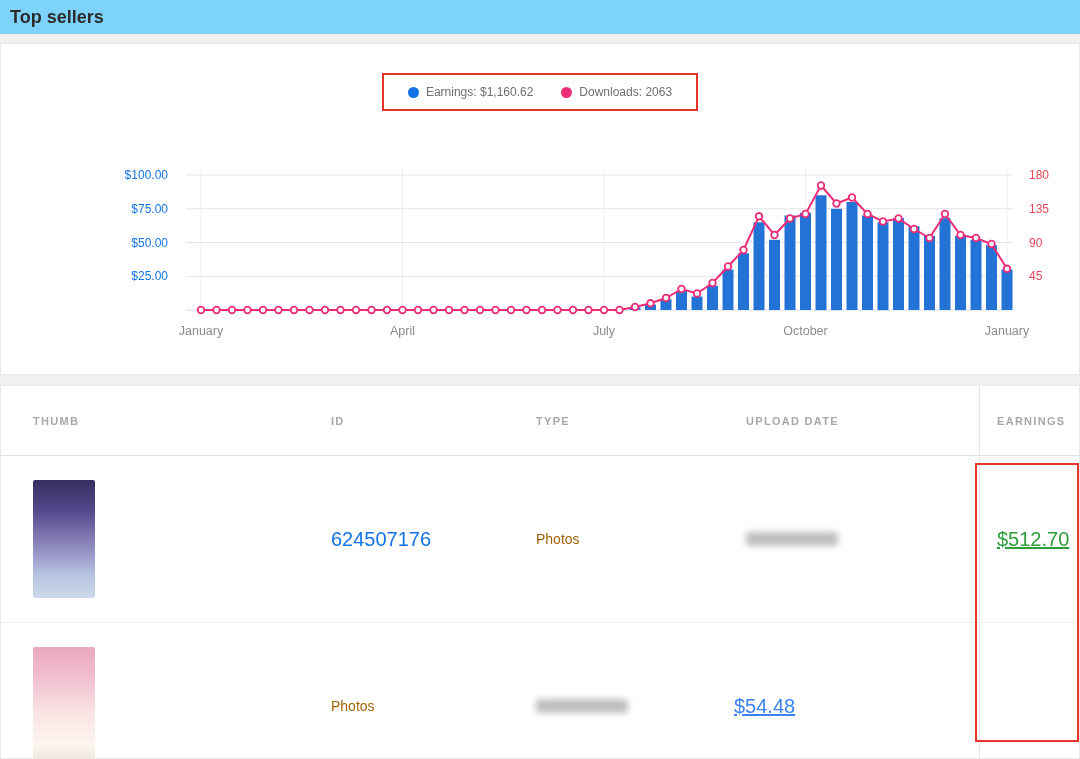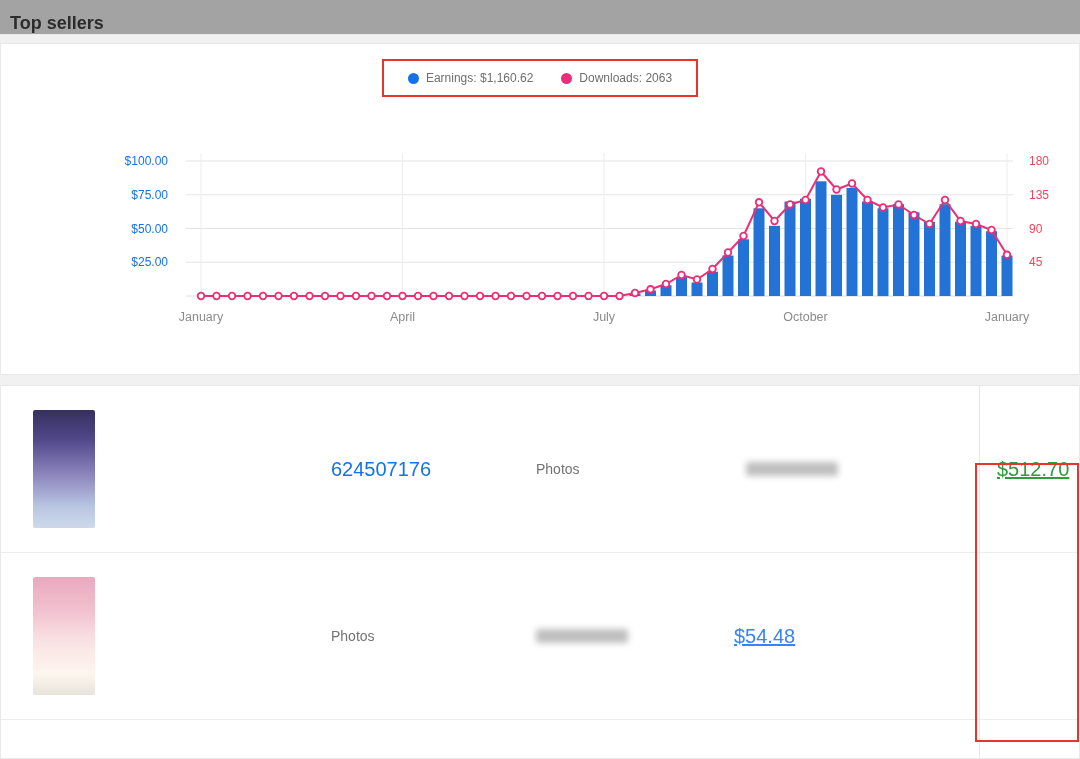--- a/index.html
+++ b/index.html
@@ -3,30 +3,30 @@
 <meta charset="utf-8">
 <style>
   * { box-sizing: border-box; }
   html,body { margin:0; padding:0; }
   body {
     width:1080px; height:759px; overflow:hidden;
     background:#f1f1f1;
     font-family:"Liberation Sans", sans-serif;
   }
   .topbar {
-    height:35px; background:#a3a3a3; border-bottom:1px solid #eaeaea;
-    display:flex; align-items:flex-end; padding-left:10px;
+    height:35px; background:#7dd3fc; border-bottom:1px solid #eaeaea;
+    display:flex; align-items:center; padding-left:10px;
   }
   .topbar h1 { margin:0; font-size:18px; font-weight:600; color:#2c2c2c; }
 
   .chart-card {
     margin-top:8px; background:#fff; border:1px solid #e9e9e9;
     height:332px; position:relative;
   }
-  .legend-wrap { display:flex; justify-content:center; padding-top:15px; }
+  .legend-wrap { display:flex; justify-content:center; padding-top:29px; }
   .legend-box {
     display:flex; align-items:center; gap:28px;
     border:2px solid #e8352b; padding:10px 24px; background:#fff;
   }
   .legend-item { display:flex; align-items:center; gap:7px; font-size:12px; color:#6f6f6f; }
   .dot { width:11px; height:11px; border-radius:50%; background:#999; flex:0 0 auto; }
   svg.chart { display:block; margin-top:44px; }
 
   .table-card {
     margin-top:10px; background:#fff; border:1px solid #e9e9e9;
@@ -36,21 +36,21 @@
   .thead-row { height:70px; border-bottom:1px solid #e3e3e3; }
   .th { font-size:11px; letter-spacing:1.3px; color:#a8a8a8; font-weight:700; }
   .c1 { padding-left:32px; } .c2 { padding-left:30px; } .c3 { padding-left:30px; }
   .c4 { padding-left:30px; } .c5 { padding-left:18px; }
   .data-row { height:167px; border-bottom:1px solid #ededed; }
   .data-row:last-child { border-bottom:none; }
   .thumb { width:62px; height:118px; border-radius:2px; }
   .thumb1 { background:linear-gradient(180deg,#35305f 0%,#51488a 25%,#8d86bd 55%,#b9c6e2 82%,#cdd9ea 100%); }
   .thumb2 { background:linear-gradient(180deg,#e9a8bf 0%,#f2c3d0 30%,#f9e3e4 55%,#fdf6ef 82%,#e8e3da 100%); }
   .id-link { font-size:20px; color:#1473e6; text-decoration:none; cursor:pointer; }
-  .type-text { font-size:14px; color:#737373; }
+  .type-text { font-size:14px; color:#a16207; }
   .blur-blob { width:92px; height:14px; background:#bfbfbf; border-radius:2px; filter:blur(3px); }
   .earn { font-size:20px; color:#2d9d3a;text-decoration:underline; }
   .col-divider { position:absolute; left:978px; top:0; bottom:0; width:1px; background:#e7e7e7; }
   .earnings-annotation {
     position:absolute; left:974px; top:77px; width:104px; height:279px;
     border:2px solid #e8352b; pointer-events:none;
   }
 </style>
 </head>
 <body>
@@ -172,20 +172,27 @@
       <circle cx="928.5" cy="83.0" r="3.3" fill="#ffffff" stroke="#ec2d77" stroke-width="1.8"></circle>
       <circle cx="944.0" cy="59.0" r="3.3" fill="#ffffff" stroke="#ec2d77" stroke-width="1.8"></circle>
       <circle cx="959.5" cy="80.0" r="3.3" fill="#ffffff" stroke="#ec2d77" stroke-width="1.8"></circle>
       <circle cx="975.0" cy="83.0" r="3.3" fill="#ffffff" stroke="#ec2d77" stroke-width="1.8"></circle>
       <circle cx="990.5" cy="89.0" r="3.3" fill="#ffffff" stroke="#ec2d77" stroke-width="1.8"></circle>
       <circle cx="1006.0" cy="113.8" r="3.3" fill="#ffffff" stroke="#ec2d77" stroke-width="1.8"></circle>
     </svg>
 </div>
 
 <div class="table-card">
+  <div class="trow thead-row">
+    <span class="th c1">THUMB</span>
+    <span class="th c2">ID</span>
+    <span class="th c3">TYPE</span>
+    <span class="th c4">UPLOAD DATE</span>
+    <span class="th c5">EARNINGS</span>
+  </div>
 
   <div class="trow data-row">
     <div class="c1">
       <div class="thumb thumb1"></div>
     </div>
     <div class="c2">
       <a class="id-link" style="color: rgb(20, 115, 230);">624507176</a>
     </div>
     <div class="c3">
       <span class="type-text">Photos</span>

